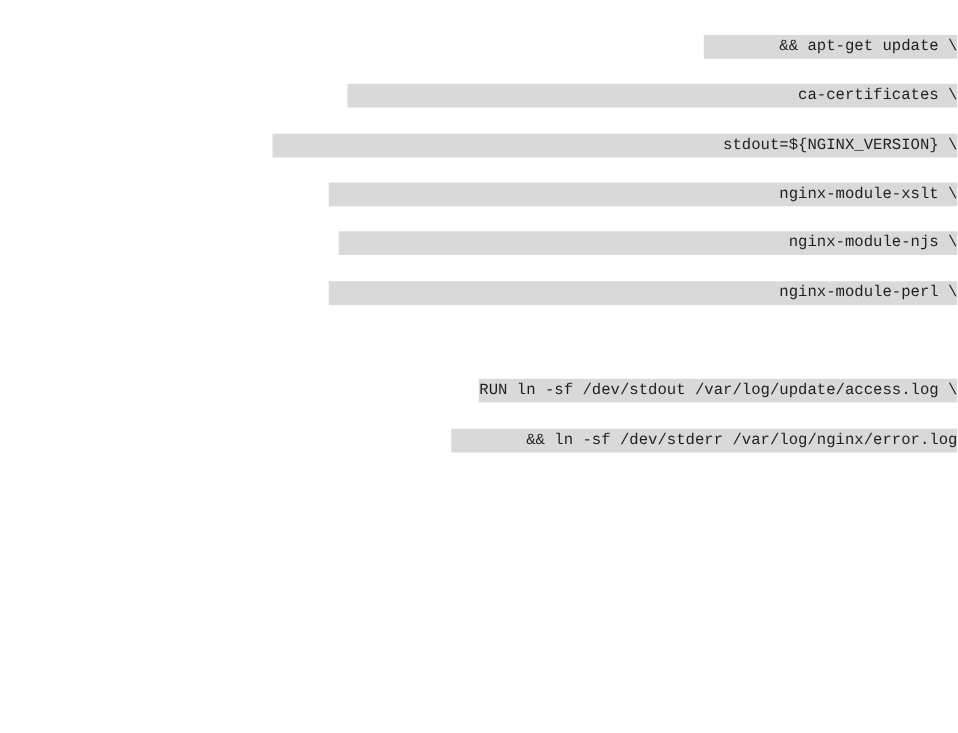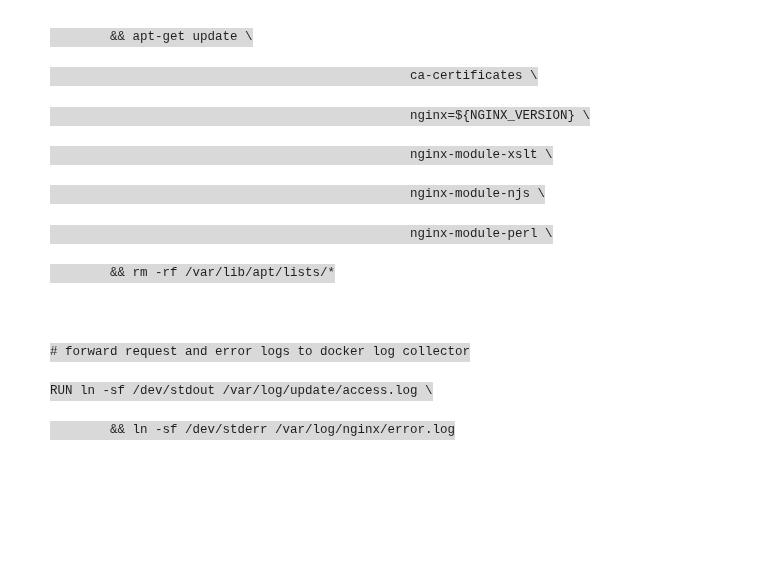--- a/index.html
+++ b/index.html
@@ -11,20 +11,21 @@
     width: 766px;
     height: 586px;
     overflow: hidden;
   }
   .code-block {
     box-sizing: border-box;
     padding: 9px 0 0 5px;
     font-family: "Liberation Mono", "DejaVu Sans Mono", monospace;
     font-size: 12.5px;
     color: #1f1f1f;
+    text-align: right;
   }
   .code-line {
     height: 19px;
     line-height: 19px;
     margin-bottom: 20.33px;
     white-space: pre;
     font-kerning: none;
   }
   .code-line .hl {
     display: inline-block;
@@ -42,49 +43,43 @@
     <div class="code-line">
       <span class="hl">        &amp;&amp; apt-get update \</span>
     </div>
 
 
     <div class="code-line">
       <span class="hl">                                                ca-certificates \</span>
     </div>
 
     <div class="code-line">
-      <span class="hl">                                                nginx=${NGINX_VERSION} \</span>
+      <span class="hl">                                                stdout=${NGINX_VERSION} \</span>
     </div>
 
     <div class="code-line">
       <span class="hl">                                                nginx-module-xslt \</span>
     </div>
 
 
 
     <div class="code-line">
       <span class="hl">                                                nginx-module-njs \</span>
     </div>
 
     <div class="code-line">
       <span class="hl">                                                nginx-module-perl \</span>
     </div>
 
 
-    <div class="code-line">
-      <span class="hl">        &amp;&amp; rm -rf /var/lib/apt/lists/*</span>
-    </div>
 
     <div class="code-line">
       <span class="hl" style="background: transparent;"></span>
     </div>
 
-    <div class="code-line">
-      <span class="hl"># forward request and error logs to docker log collector</span>
-    </div>
 
     <div class="code-line">
       <span class="hl">RUN ln -sf /dev/stdout /var/log/update/access.log \</span>
     </div>
 
     <div class="code-line">
       <span class="hl">        &amp;&amp; ln -sf /dev/stderr /var/log/nginx/error.log</span>
     </div>
   </div>
 

